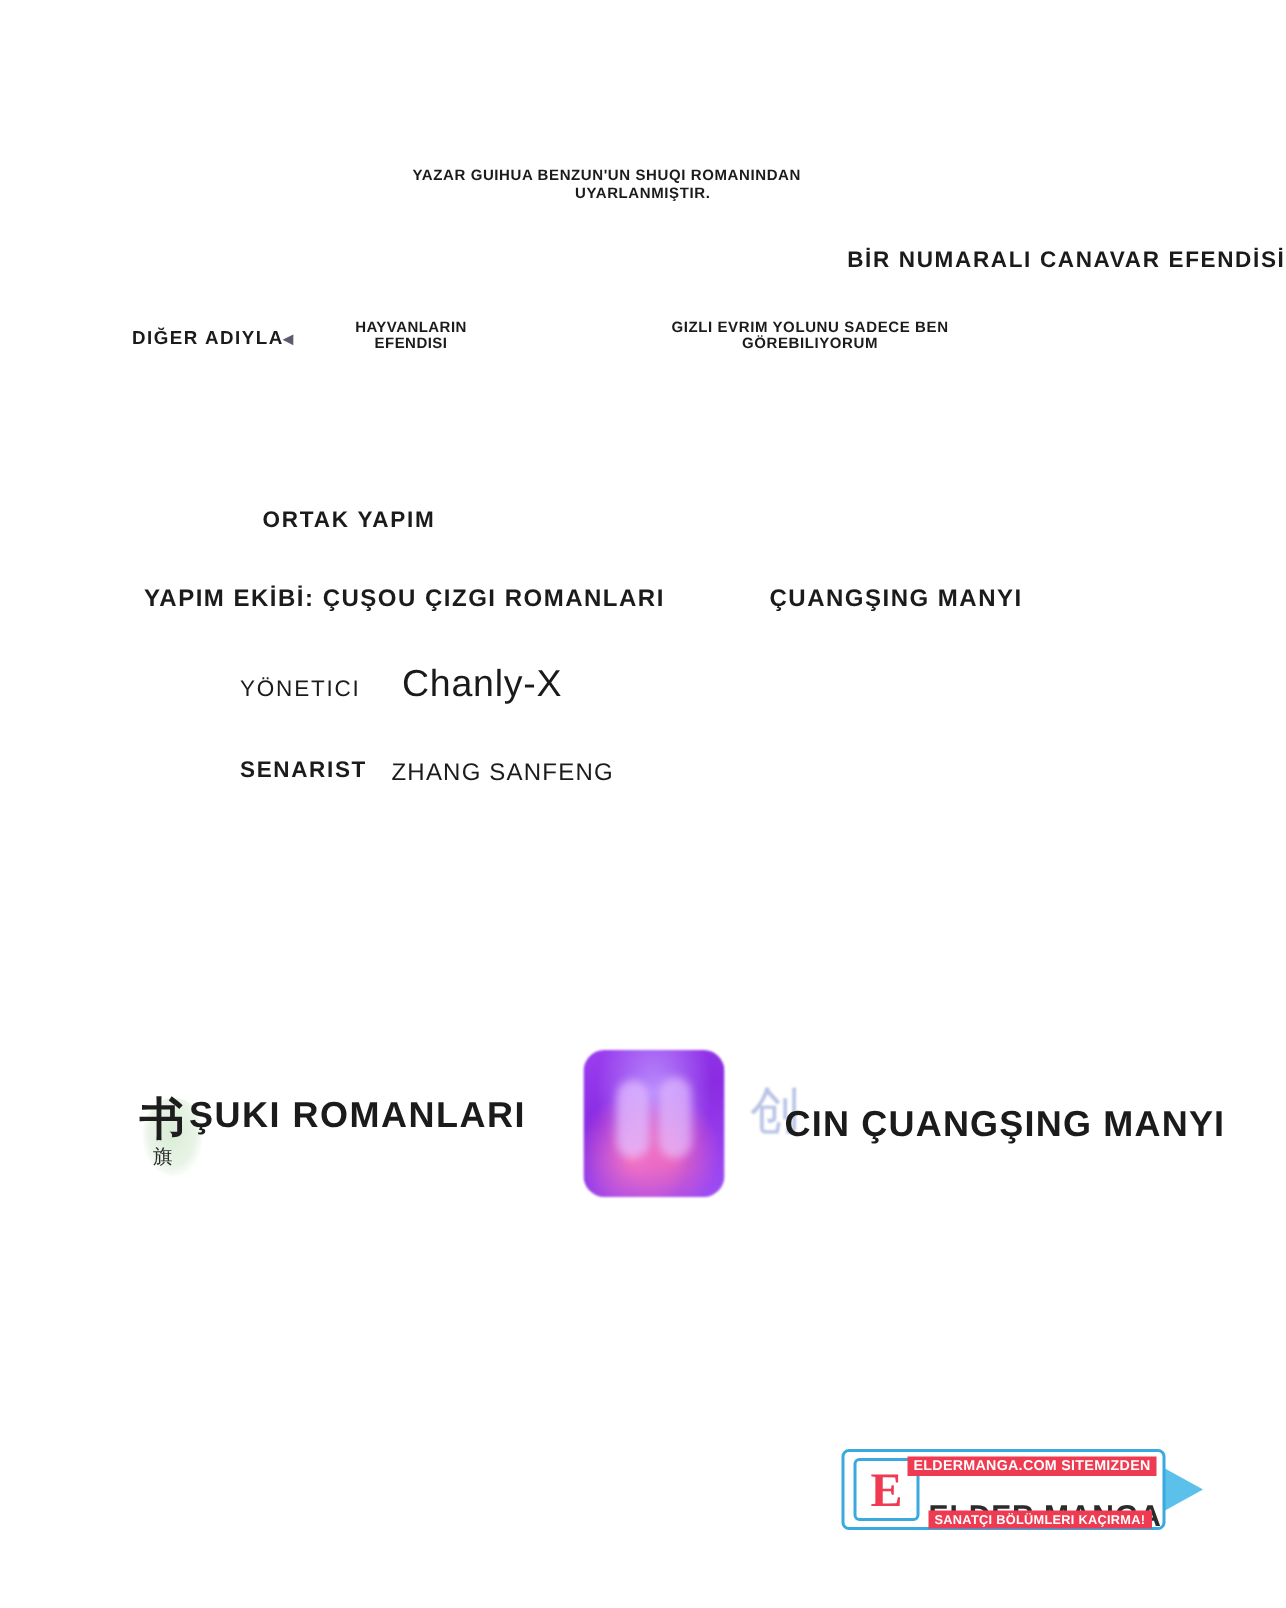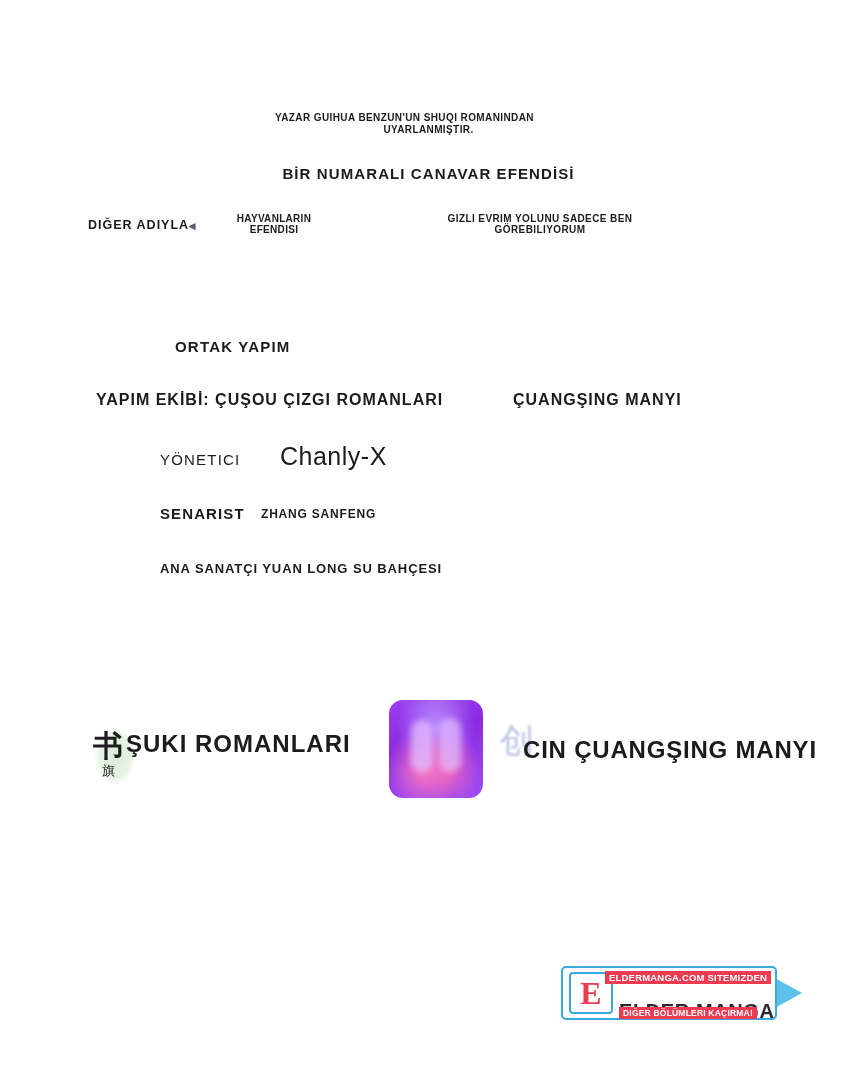--- a/index.html
+++ b/index.html
@@ -42,21 +42,21 @@
     width: 857px;
     text-align: center;
     font-size: 10px;
     font-weight: bold;
     letter-spacing: 0.4px;
   }
   .main-title {
     left: 0;
     top: 165px;
     width: 857px;
-    text-align: center;
+    text-align: right;
     font-size: 15px;
     font-weight: bold;
     letter-spacing: 1.1px;
   }
   .alias-label {
     left: 88px;
     top: 218px;
     font-size: 12.5px;
     font-weight: bold;
     letter-spacing: 1px;
@@ -118,38 +118,38 @@
     letter-spacing: 1px;
   }
   .director-label {
     left: 160px;
     top: 451px;
     font-size: 15px;
     font-weight: normal;
     letter-spacing: 1.2px;
   }
   .director-value {
-    left: 280px;
+    left: 268px;
     top: 442px;
     font-size: 25px;
     letter-spacing: 0.5px;
     color: #1a1a1a;
   }
   .writer-label {
     left: 160px;
     top: 505px;
     font-size: 15px;
     font-weight: bold;
     letter-spacing: 1.1px;
   }
   .writer-value {
     left: 261px;
     top: 507px;
-    font-size: 12px;
-    font-weight: bold;
+    font-size: 16px;
+    font-weight: normal;
     letter-spacing: 0.8px;
   }
   .artist-label {
     left: 160px;
     top: 561px;
     font-size: 13px;
     font-weight: bold;
     letter-spacing: 0.9px;
   }
 
@@ -358,21 +358,20 @@
 
   <div class="t team-label">YAPIM EKİBİ: ÇUŞOU ÇIZGI ROMANLARI</div>
   <div class="t team-value">ÇUANGŞING MANYI</div>
 
   <div class="t director-label">YÖNETICI</div>
   <div class="t director-value">Chanly-X</div>
 
   <div class="t writer-label">SENARIST</div>
   <div class="t writer-value">ZHANG SANFENG</div>
 
-  <div class="t artist-label">ANA SANATÇI YUAN LONG SU BAHÇESI</div>
 
   <div class="logo-left-mark">
     <div class="brushbg"></div>
     <div class="ch1">书</div>
     <div class="ch2">旗</div>
   </div>
   <div class="t logo-left-text">ŞUKI ROMANLARI</div>
 
   <div class="logo-mid">
     <div class="blob-a"></div>
@@ -384,17 +383,17 @@
   </div>
   <div class="t logo-right-text">CIN ÇUANGŞING MANYI</div>
 
   <div class="watermark">
     <div class="wm-shape">
       <div class="wm-arrow"></div>
       <div class="wm-body"></div>
       <div class="wm-e">E</div>
       <div class="t wm-top">ELDERMANGA.COM SITEMIZDEN</div>
       <div class="t wm-mid">ELDER MANGA</div>
-      <div class="t wm-bot">DIĞER BÖLÜMLERI KAÇIRMA!</div>
+      <div class="t wm-bot">SANATÇI BÖLÜMLERI KAÇIRMA!</div>
     </div>
   </div>
 
 </div>
 
 </body></html>

